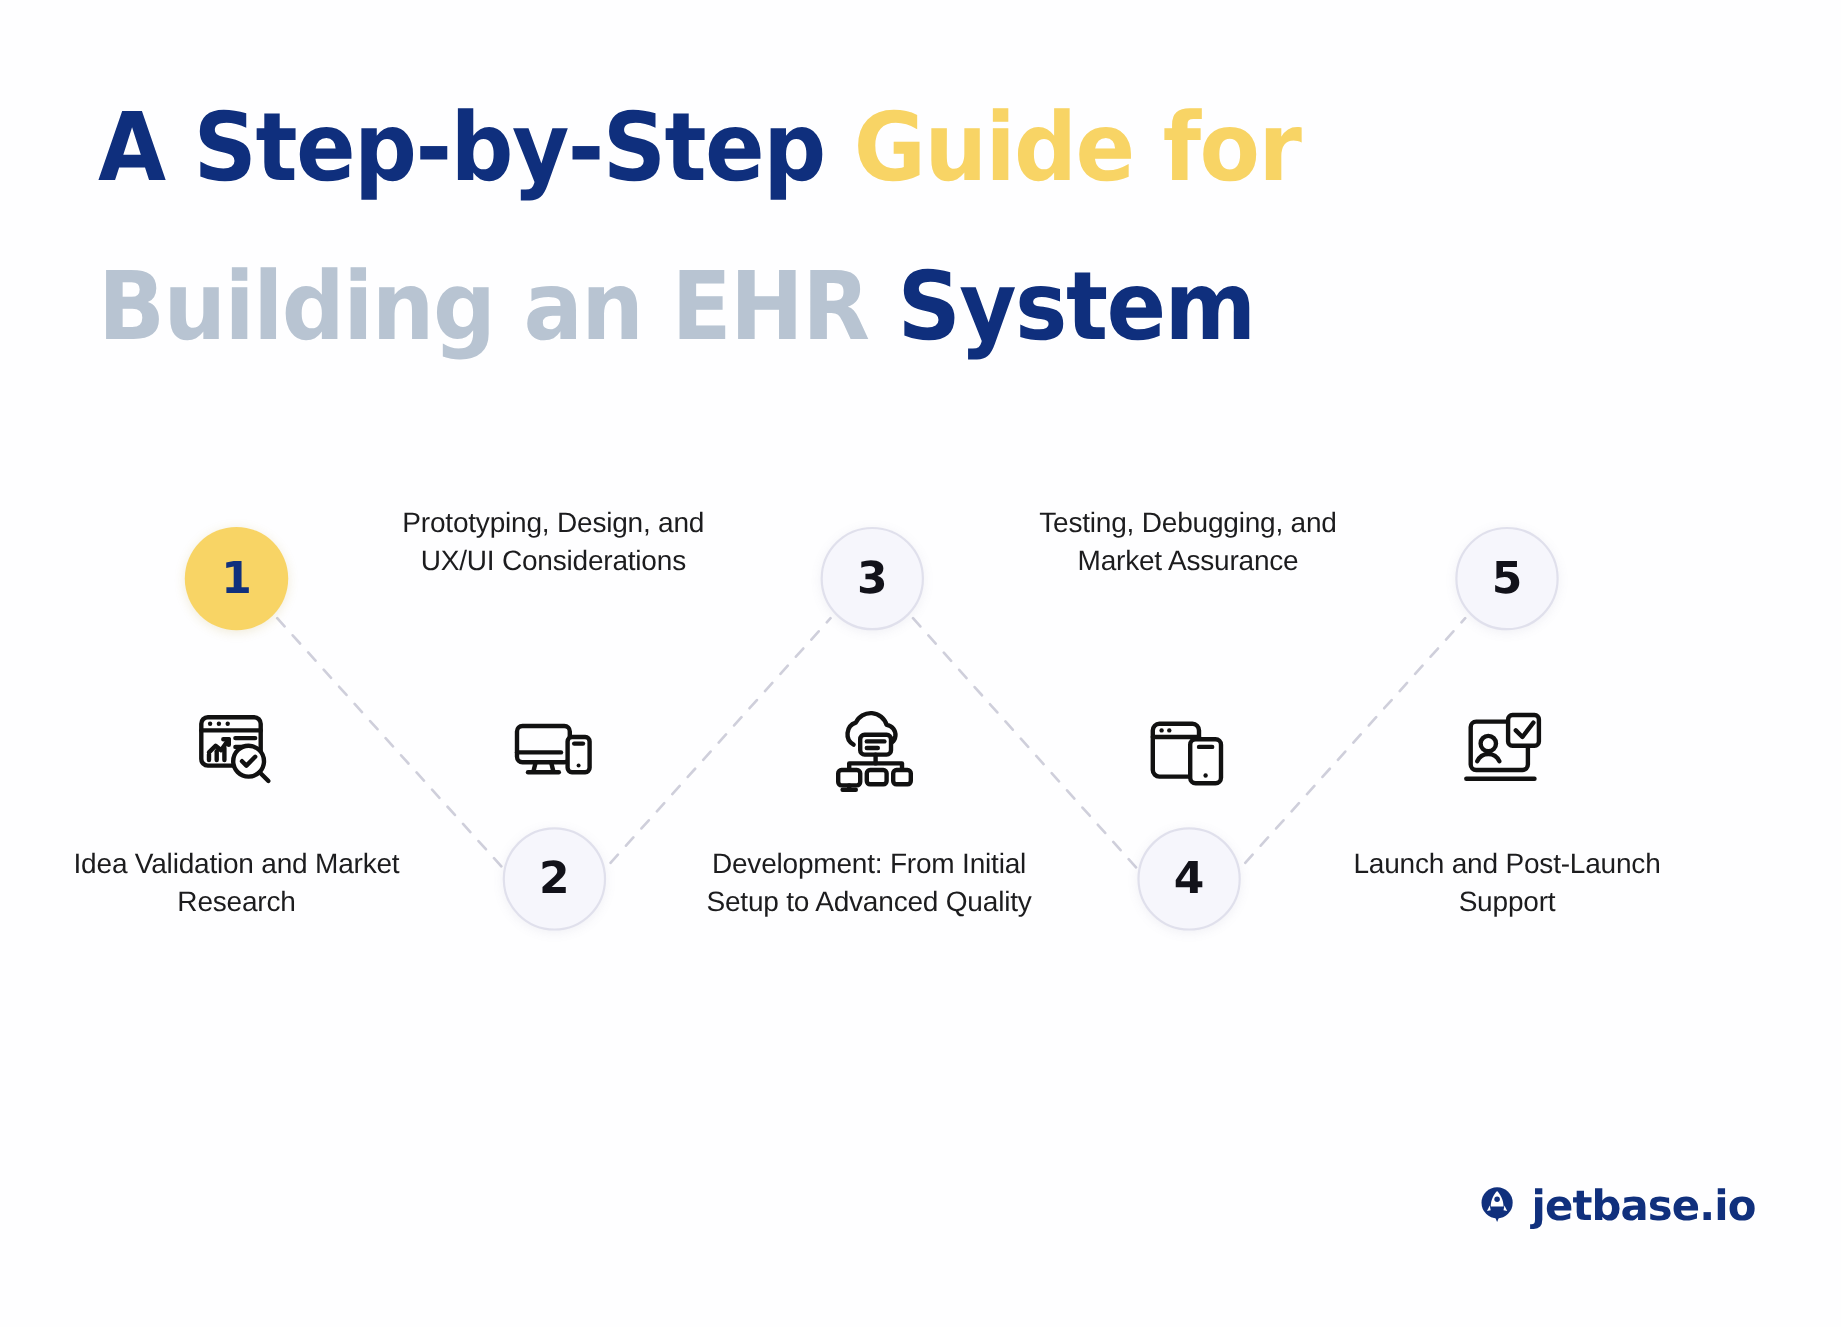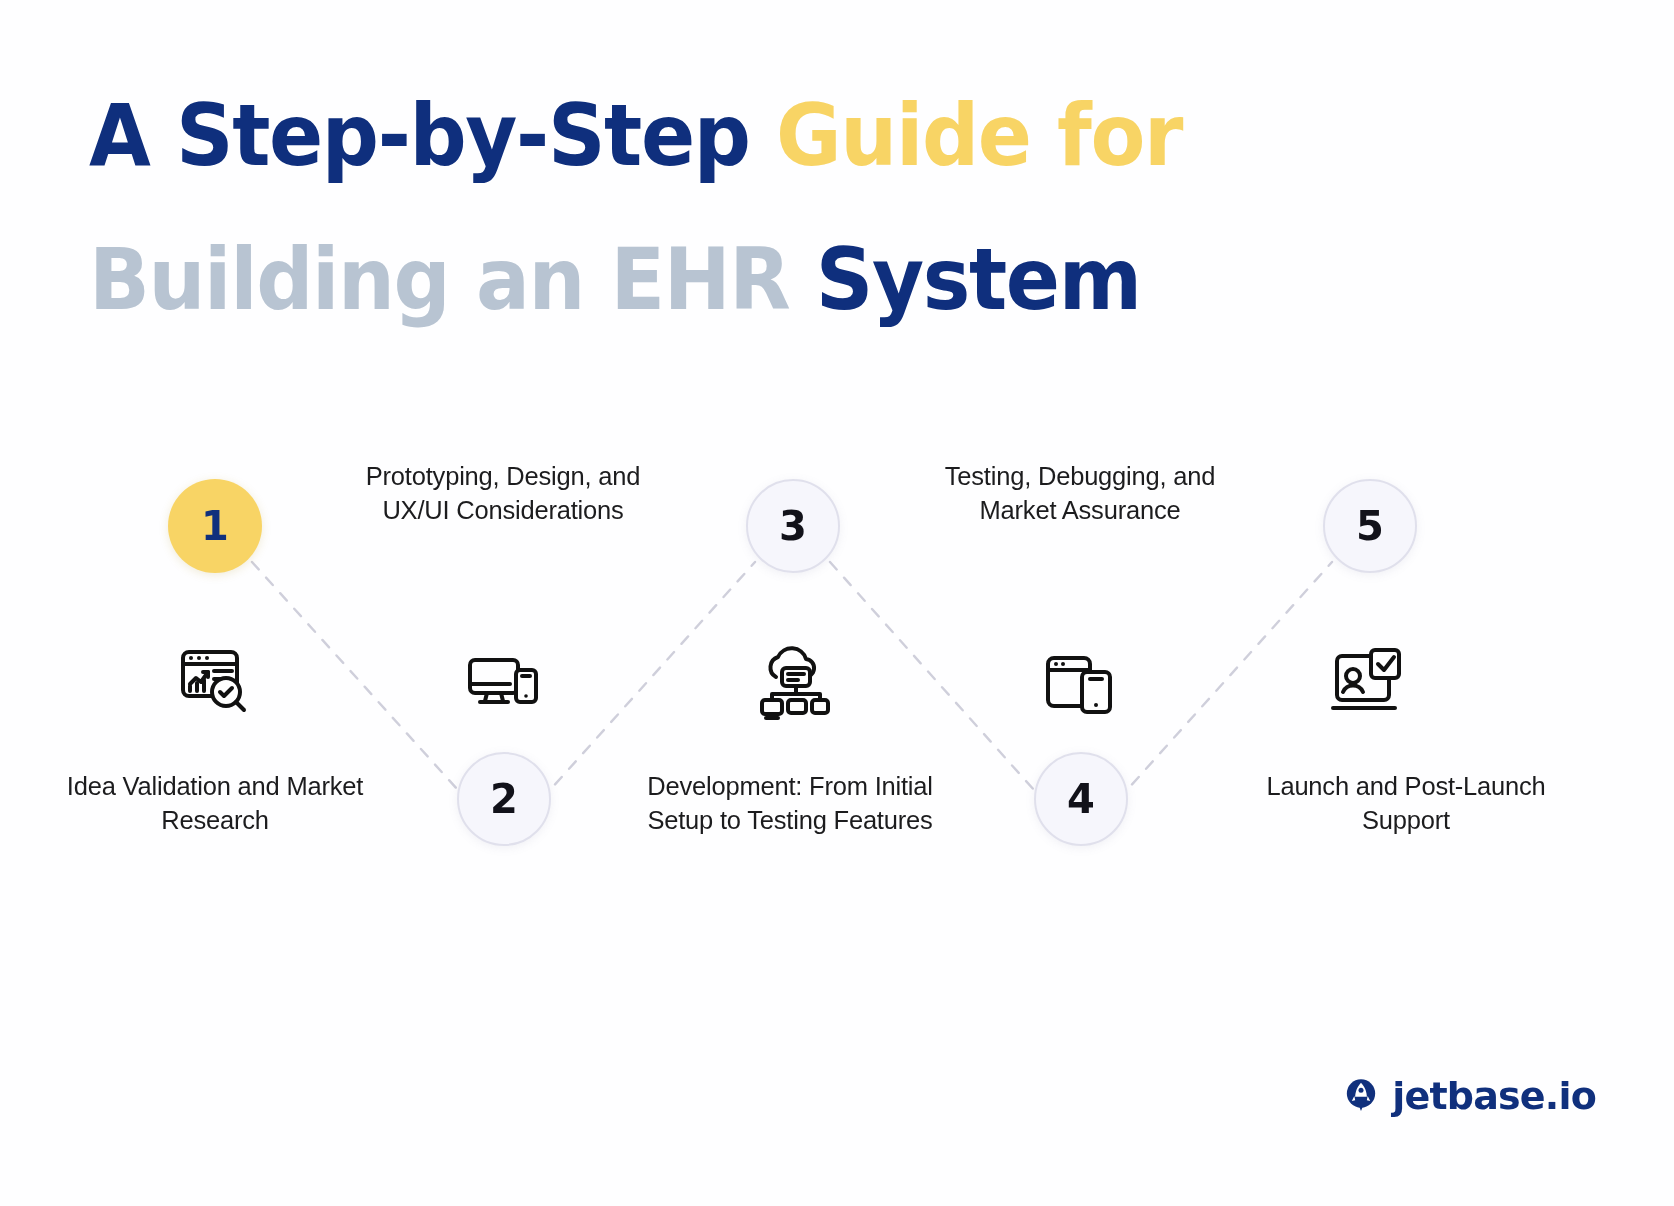--- a/index.html
+++ b/index.html
@@ -196,21 +196,21 @@
         <line x1="36" y1="38" x2="46" y2="38"></line>
         <line x1="44" y1="44" x2="44" y2="52"></line>
         <polyline points="20,58 20,52 68,52 68,58"></polyline>
         <rect x="10" y="58" width="20" height="14" rx="3" fill="#fff"></rect>
         <line x1="20" y1="72" x2="20" y2="76"></line>
         <line x1="14" y1="76" x2="26" y2="76"></line>
         <rect x="36" y="58" width="18" height="13" rx="3" fill="#fff"></rect>
         <rect x="60" y="58" width="16" height="13" rx="3" fill="#fff"></rect>
       </svg>
     </div>
-    <div class="caption" style="left:630px; top:330px;">Development: From Initial Setup to Testing Features</div>
+    <div class="caption" style="left:630px; top:330px;">Development: From Initial Setup to Advanced Quality</div>
 
     <div class="caption" style="left:920px; top:20px;">Testing, Debugging, and Market Assurance</div>
     <div class="icon-box" style="left:1038px; top:200px;">
       <svg width="80" height="80" viewBox="0 0 80 80" fill="none" stroke="#111" stroke-width="4" stroke-linecap="round" stroke-linejoin="round">
         <rect x="8" y="16" width="42" height="48" rx="6"></rect>
         <line x1="8" y1="28" x2="50" y2="28"></line>
         <circle cx="16" cy="22" r="2" fill="#111" stroke="none"></circle>
         <circle cx="23" cy="22" r="2" fill="#111" stroke="none"></circle>
         <rect x="42" y="30" width="28" height="40" rx="5" fill="#fff"></rect>
         <line x1="50" y1="37" x2="62" y2="37"></line>
@@ -224,21 +224,21 @@
     <div class="icon-box" style="left:1327px; top:200px;">
       <svg width="80" height="80" viewBox="0 0 80 80" fill="none" stroke="#111" stroke-width="4" stroke-linecap="round" stroke-linejoin="round">
         <rect x="8" y="14" width="52" height="44" rx="5"></rect>
         <line x1="4" y1="66" x2="66" y2="66"></line>
         <circle cx="24" cy="34" r="7"></circle>
         <path d="M14 50 a11 11 0 0 1 20 0"></path>
         <rect x="42" y="8" width="28" height="28" rx="4" fill="#fff"></rect>
         <polyline points="49,22 55,28 65,15"></polyline>
       </svg>
     </div>
-    <div class="caption" style="left:1246px; top:330px;text-align:center;">Launch and Post-Launch Support</div>
+    <div class="caption" style="left:1210px; top:330px;text-align:center;">Launch and Post-Launch Support</div>
 
     <div class="badge badge-plain" style="left:457px; top:312px;">
       <span>2</span>
     </div>
     <div class="badge badge-plain" style="left:1034px; top:312px;">
       <span>4</span>
     </div>
 
   </div>
 

